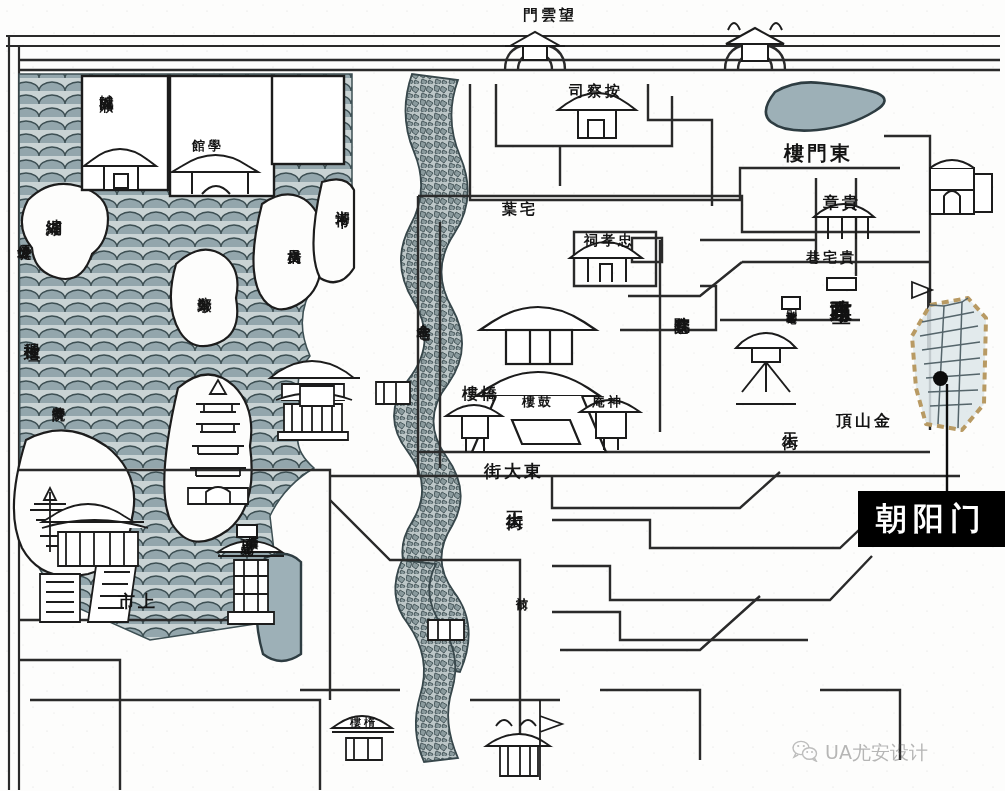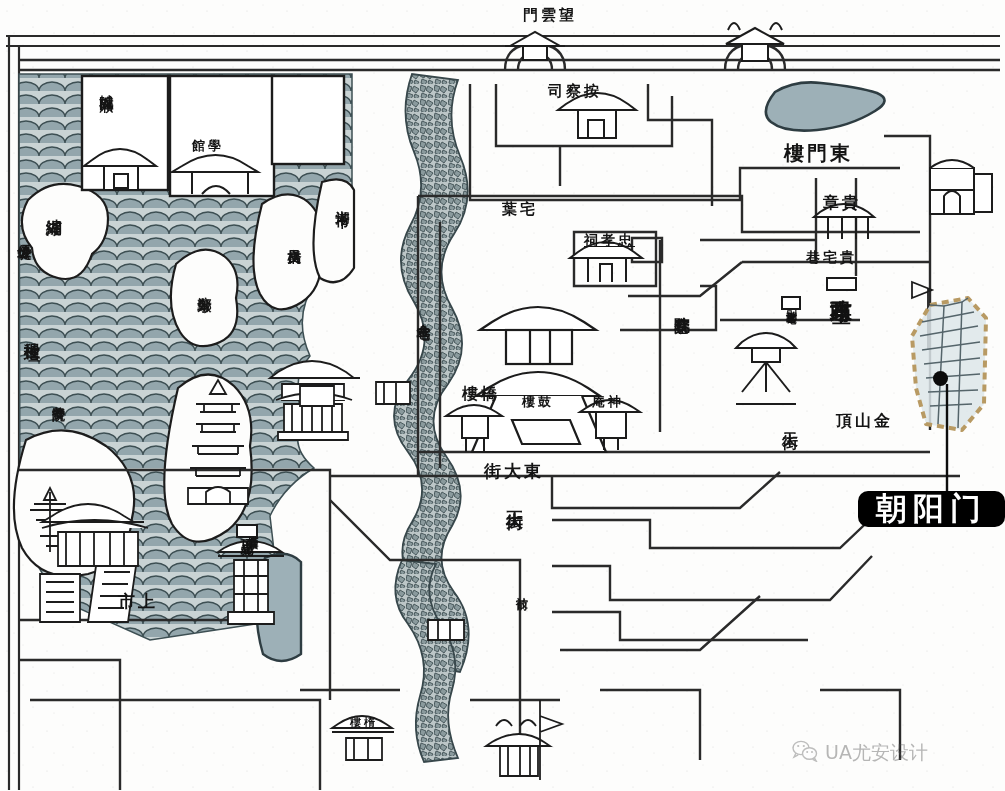--- a/index.html
+++ b/index.html
@@ -323,30 +323,30 @@
           <path d="M930 305 L944 306 L962 302 L968 298"></path>
         </g>
       </g>
 
       <path d="M947 384 V492" stroke="#111" stroke-width="2.4" fill="none"></path>
     </g>
   </svg>
 
   <div id="labels">
       <div class="hlabel" style="left: 523px; top: 6px; font-size: 15px;">門雲望</div>
-      <div class="hlabel" style="left: 548px; top: 82px; font-size: 15px;">司察按</div>
+      <div class="hlabel" style="left: 569px; top: 82px; font-size: 15px;">司察按</div>
       <div class="vlabel" style="left: 100px; top: 84px; font-size: 14px;">城隍廭</div>
       <div class="hlabel" style="left: 192px; top: 137px; font-size: 13px;">館學</div>
       <div class="hlabel" style="left: 784px; top: 140px; font-size: 20px;">樓門東</div>
       <div class="hlabel" style="left: 823px; top: 193px; font-size: 16px; text-align: right;">章貴</div>
       <div class="hlabel" style="left: 502px; top: 200px; font-size: 15px;">葉宅</div>
       <div class="vlabel" style="left: 336px; top: 200px; font-size: 14px;">湖塔市</div>
       <div class="vlabel" style="left: 46px; top: 206px; font-size: 16px;">繡湖</div>
       <div class="vlabel" style="left: 18px; top: 233px; font-size: 14px;">優公堤</div>
-      <div class="hlabel" style="left: 584px; top: 232px; font-size: 14px; text-decoration: underline;">祠孝忠</div>
+      <div class="hlabel" style="left: 584px; top: 232px; font-size: 14px;">祠孝忠</div>
       <div class="vlabel" style="left: 288px; top: 237px; font-size: 14px;">文昌橋</div>
       <div class="hlabel" style="left: 806px; top: 249px; font-size: 14px;">巷宅貴</div>
       <div class="vlabel" style="left: 198px; top: 285px; font-size: 14px;">鄭公墩</div>
       <div class="boxlabel" style="left: 826px; top: 277px; font-size: 22px;">布政司基</div>
       <div class="boxlabel" style="left: 781px; top: 296px; font-size: 11px;">別駕書宅</div>
       <div class="vlabel" style="left: 24px; top: 330px; font-size: 16px;">社稷壇</div>
       <div class="vlabel" style="left: 417px; top: 313px; font-size: 14px;">金宅巷</div>
       <div class="vlabel" style="left: 674px; top: 303px; font-size: 16px;">察院巷</div>
       <div class="vlabel" style="left: 52px; top: 395px; font-size: 13px;">養濟院</div>
       <div class="hlabel" style="left: 836px; top: 411px; font-size: 16px;">頂山金</div>
@@ -358,21 +358,21 @@
       <div class="vlabel" style="left: 506px; top: 497px; font-size: 17px;">正大街</div>
       <div class="vlabel" style="left: 516px; top: 587px; font-size: 12px;">衼前</div>
       <div class="boxlabel" style="left: 236px; top: 524px; font-size: 13px;">頂永思光</div>
       <div class="hlabel" style="left: 118px; top: 590px; font-size: 17px;">市上</div>
       <div class="vlabel" style="left: 247px; top: 527px; font-size: 11px;">塔橋樓</div>
       <div class="hlabel" style="left: 350px; top: 715px; font-size: 11px;">樓楕</div>
     </div>
 
   <div id="marker-dot" style="left: 933px; top: 371px;"></div>
 
-  <div id="callout" style="left: 858px; top: 491px; width: 147px; height: 36px; font-size: 31px; background: rgb(0, 0, 0); color: rgb(255, 255, 255); border-radius: 10px;">
+  <div id="callout" style="left: 858px; top: 491px; width: 147px; height: 56px; font-size: 31px; background: rgb(0, 0, 0); color: rgb(255, 255, 255);">
     <span>朝阳门</span>
   </div>
 
   <div id="watermark" style="left: 792px; top: 740px;">
     <svg width="26" height="22" viewBox="0 0 26 22">
       <ellipse cx="9" cy="8" rx="8" ry="6.6" fill="none" stroke="#666" stroke-width="1.4"></ellipse>
       <path d="M4 13 l-2 4 l4.2 -2.2" fill="none" stroke="#666" stroke-width="1.4"></path>
       <circle cx="6.2" cy="6" r="1.1" fill="#666"></circle>
       <circle cx="11.8" cy="6" r="1.1" fill="#666"></circle>
       <ellipse cx="17.5" cy="13.5" rx="7" ry="5.8" fill="#fff" stroke="#666" stroke-width="1.4"></ellipse>

